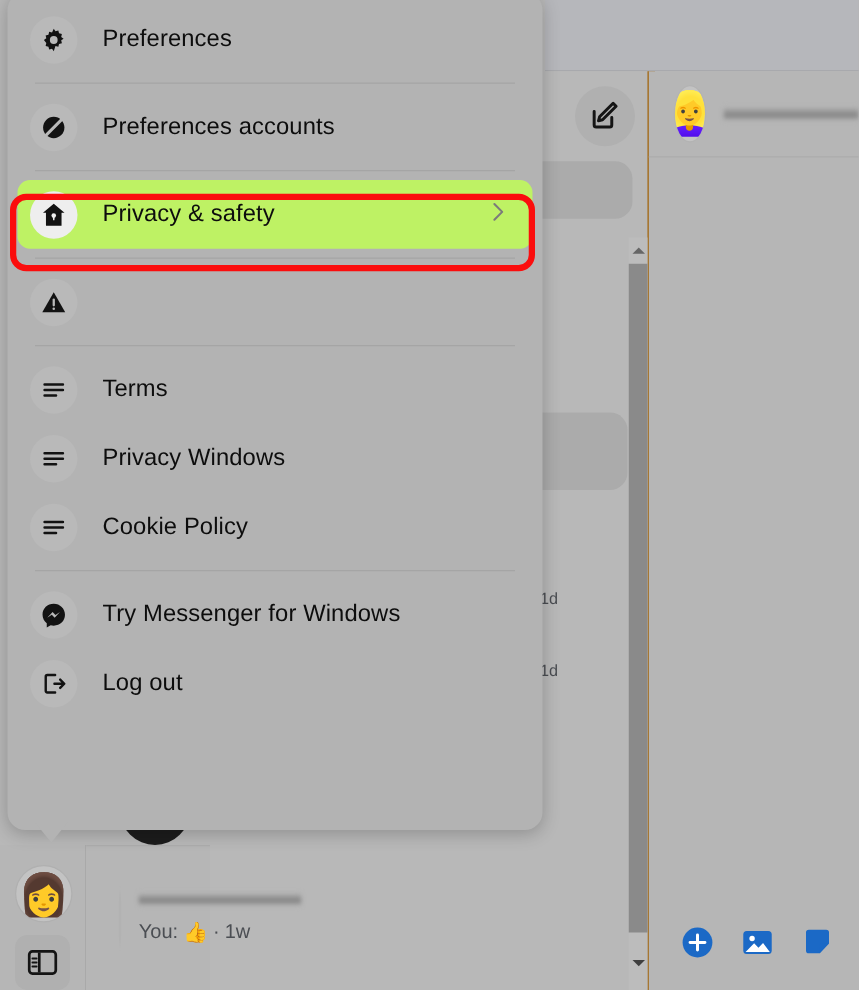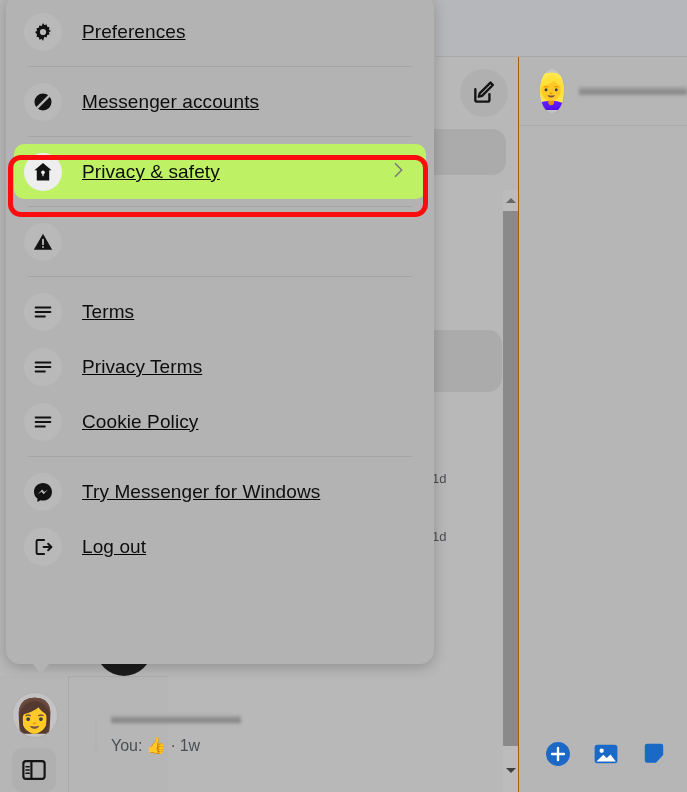--- a/index.html
+++ b/index.html
@@ -113,21 +113,21 @@
     box-sizing:border-box;overflow:visible;
   }
   #menu-tail{
     position:absolute;left:22px;top:664px;width:26px;height:16px;
     background:#b3b3b3;
     clip-path:polygon(0 0,100% 0,50% 100%);
   }
   .menu-item{
     position:relative;display:flex;align-items:center;
     height:55px;margin:0 8px;padding-left:10px;border-radius:10px;
-    box-sizing:border-box;cursor:default;text-decoration:underline;
+    box-sizing:border-box;cursor:default;
   }
   .menu-icon{
     width:38px;height:38px;border-radius:50%;background:#b9b9b9;
     display:flex;align-items:center;justify-content:center;flex:0 0 38px;
   }
   .menu-label{
     margin-left:20px;font-size:19px;color:#0d0d0d;letter-spacing:.1px;
   }
   .menu-chevron{position:absolute;right:18px;top:50%;
     transform:translateY(-50%);}
@@ -246,21 +246,21 @@
 
     <div class="divider"></div>
 
     <div class="menu-item">
       <span class="menu-icon">
         <svg width="22" height="22" viewBox="0 0 24 24">
           <circle cx="12" cy="12" r="9.3" fill="#121212"></circle>
           <path d="M5.6 18.4 18.4 5.6" stroke="#b9b9b9" stroke-width="2.6" stroke-linecap="round"></path>
         </svg>
       </span>
-      <span class="menu-label">Messenger accounts</span>
+      <span class="menu-label">Preferences accounts</span>
     </div>
 
     <div class="divider"></div>
 
     <div class="menu-item" id="row-privacy">
       <span class="menu-icon" style="background:#eeeeee">
         <svg width="22" height="22" viewBox="0 0 24 24">
           <path d="M12 2.2 2.6 10.1h2.6v11.2h13.6V10.1h2.6z" fill="#121212"></path>
           <circle cx="12" cy="12.4" r="2" fill="#eeeeee"></circle>
           <path d="M11 12.6h2l-.45 4h-1.1z" fill="#eeeeee"></path>
@@ -297,21 +297,21 @@
       </span>
       <span class="menu-label">Terms</span>
     </div>
 
     <div class="menu-item">
       <span class="menu-icon">
         <svg width="22" height="22" viewBox="0 0 24 24">
           <path d="M4 7.2h16M4 12h16M4 16.8h10" stroke="#121212" stroke-width="2.2" stroke-linecap="round"></path>
         </svg>
       </span>
-      <span class="menu-label">Privacy Terms</span>
+      <span class="menu-label">Privacy Windows</span>
     </div>
 
     <div class="menu-item">
       <span class="menu-icon">
         <svg width="22" height="22" viewBox="0 0 24 24">
           <path d="M4 7.2h16M4 12h16M4 16.8h10" stroke="#121212" stroke-width="2.2" stroke-linecap="round"></path>
         </svg>
       </span>
       <span class="menu-label">Cookie Policy</span>
     </div>

